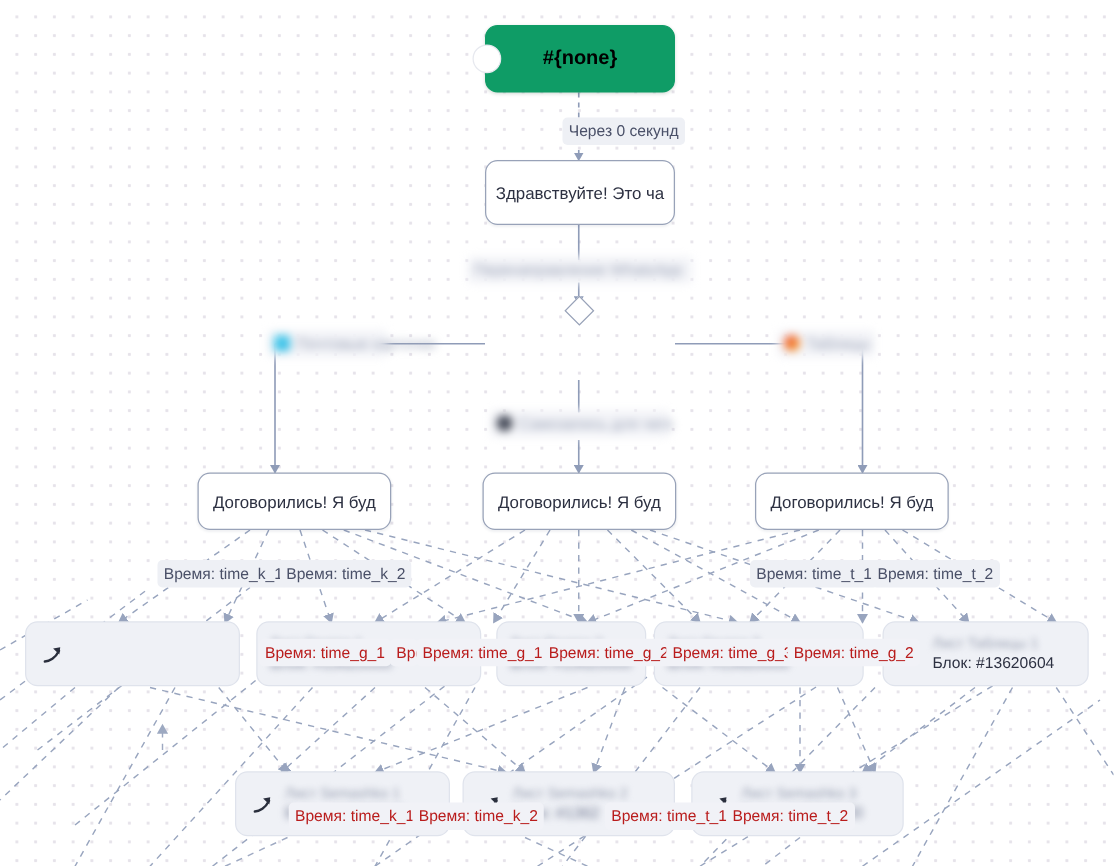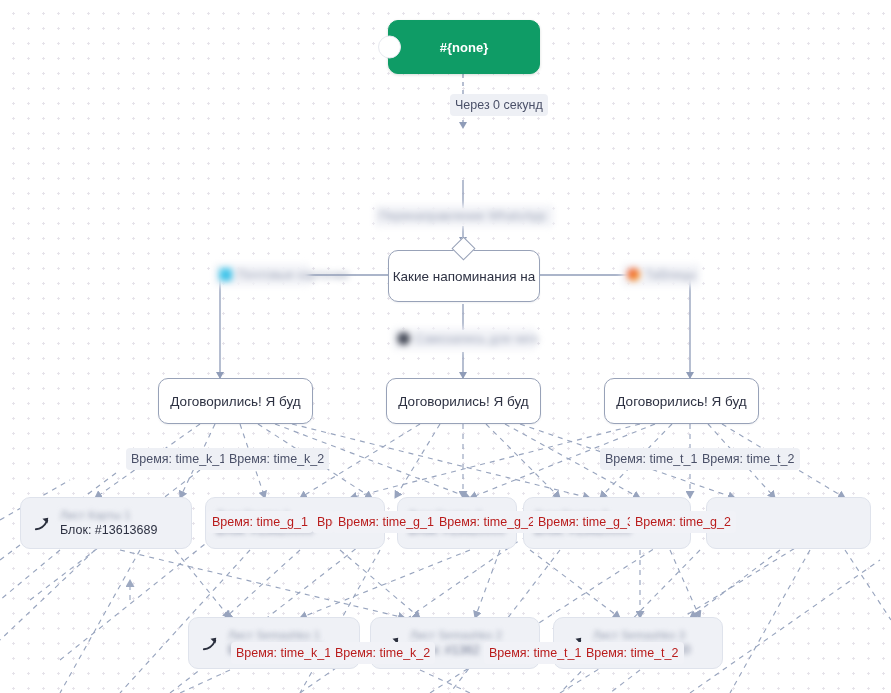--- a/index.html
+++ b/index.html
@@ -30,22 +30,22 @@
     display:flex;align-items:center;justify-content:center;
     border-radius:10px;
     font-size:13.5px;
     color:#2d3142;
     z-index:5;
   }
   
   .node-start{
     background:#0f9c66;
     border:1px solid #0f9c66;
-    color:#ffffff;
-    font-size:13px;
+    color:#000000;
+    font-size:16px;
     font-weight:600;
     box-shadow:0 1px 3px rgba(20,60,40,.18);
   }
   .start-port{
     position:absolute;
     left:-11px;top:50%;
     transform:translateY(-50%);
     width:21px;height:21px;border-radius:50%;
     background:#ffffff;
     border:1px solid #e7e9ef;
@@ -237,27 +237,27 @@
     </g>
   </svg>
 
   <div class="node node-start" style="left:388px;top:20px;width:152px;height:54px;">
     <span class="start-port"></span>
     <span>#{none}</span>
   </div>
 
   <div class="elabel plain" style="left:413px;top:94px;">Через 0 секунд</div>
 
+  <div class="node node-msg" style="left:388px;top:128px;width:152px;height:52px;">
+    <span>Здравствуйте! Это ча</span>
+  </div>
 
   <div class="elabel blurred" style="left:374px;top:205px;width:180px;">Перенаправление WhatsApp</div>
 
   <div class="diamond" style="left:455px;top:240px;"></div>
-  <div class="node node-msg" style="left:388px;top:250px;width:152px;height:52px;">
-    <span>Какие напоминания на</span>
-  </div>
 
   <div class="elabel blurred" style="left:214px;top:264px;width:96px;">
     <span class="lbl-icon cyan"></span><span>Почтовые карточки</span>
   </div>
 
   <div class="elabel blurred" style="left:622px;top:264px;width:78px;">
     <span class="lbl-icon red"></span><span>Таблицы</span>
   </div>
 
   <div class="elabel blurred" style="left:392px;top:328px;width:144px;">
@@ -280,24 +280,20 @@
   <div class="elabel" style="left:600px;top:448px;">Время: time_t_1</div>
   <div class="elabel" style="left:697px;top:448px;">Время: time_t_2</div>
 
   <div class="node-card" style="left:20px;top:497px;width:172px;height:52px;">
     <span class="card-icon">
       <svg width="19" height="19" viewBox="0 0 20 20" aria-hidden="true">
         <path d="M3 16 C7 16, 12 13, 15 7" stroke="#2a2f3d" stroke-width="2" fill="none" stroke-linecap="round"></path>
         <path d="M10 5 L16 4 L15.2 10 Z" fill="#2a2f3d"></path>
       </svg>
     </span>
-    <span class="card-body">
-      <span class="card-title">Лист Карты 1</span>
-      <span class="card-sub">Блок: #13613689</span>
-    </span>
   </div>
 
   <div class="node-card" style="left:205px;top:497px;width:180px;height:52px;">
     <span class="card-body">
       <span class="card-title">Лист Группа 1</span>
       <span class="card-sub blurred">Блок: #13620000</span>
     </span>
   </div>
 
   <div class="node-card" style="left:397px;top:497px;width:120px;height:52px;">
@@ -313,20 +309,24 @@
       <span class="card-sub blurred">Блок: #13620000</span>
     </span>
   </div>
 
   <div class="node-card" style="left:706px;top:497px;width:165px;height:52px;">
     <span class="card-icon">
       <svg width="19" height="19" viewBox="0 0 20 20" aria-hidden="true">
         <path d="M3 16 C7 16, 12 13, 15 7" stroke="#2a2f3d" stroke-width="2" fill="none" stroke-linecap="round"></path>
         <path d="M10 5 L16 4 L15.2 10 Z" fill="#2a2f3d"></path>
       </svg>
+    </span>
+    <span class="card-body">
+      <span class="card-title">Лист Таблицы 1</span>
+      <span class="card-sub">Блок: #13620604</span>
     </span>
   </div>
 
   <div class="elabel soft" style="left:207px;top:511px;">Время: time_g_1</div>
   <div class="elabel soft" style="left:312px;top:511px;width:22px;overflow:hidden;">Вре</div>
   <div class="elabel soft" style="left:333px;top:511px;">Время: time_g_1</div>
   <div class="elabel soft" style="left:434px;top:511px;">Время: time_g_2</div>
   <div class="elabel soft" style="left:533px;top:511px;">Время: time_g_3</div>
   <div class="elabel soft" style="left:630px;top:511px;">Время: time_g_2</div>
 

